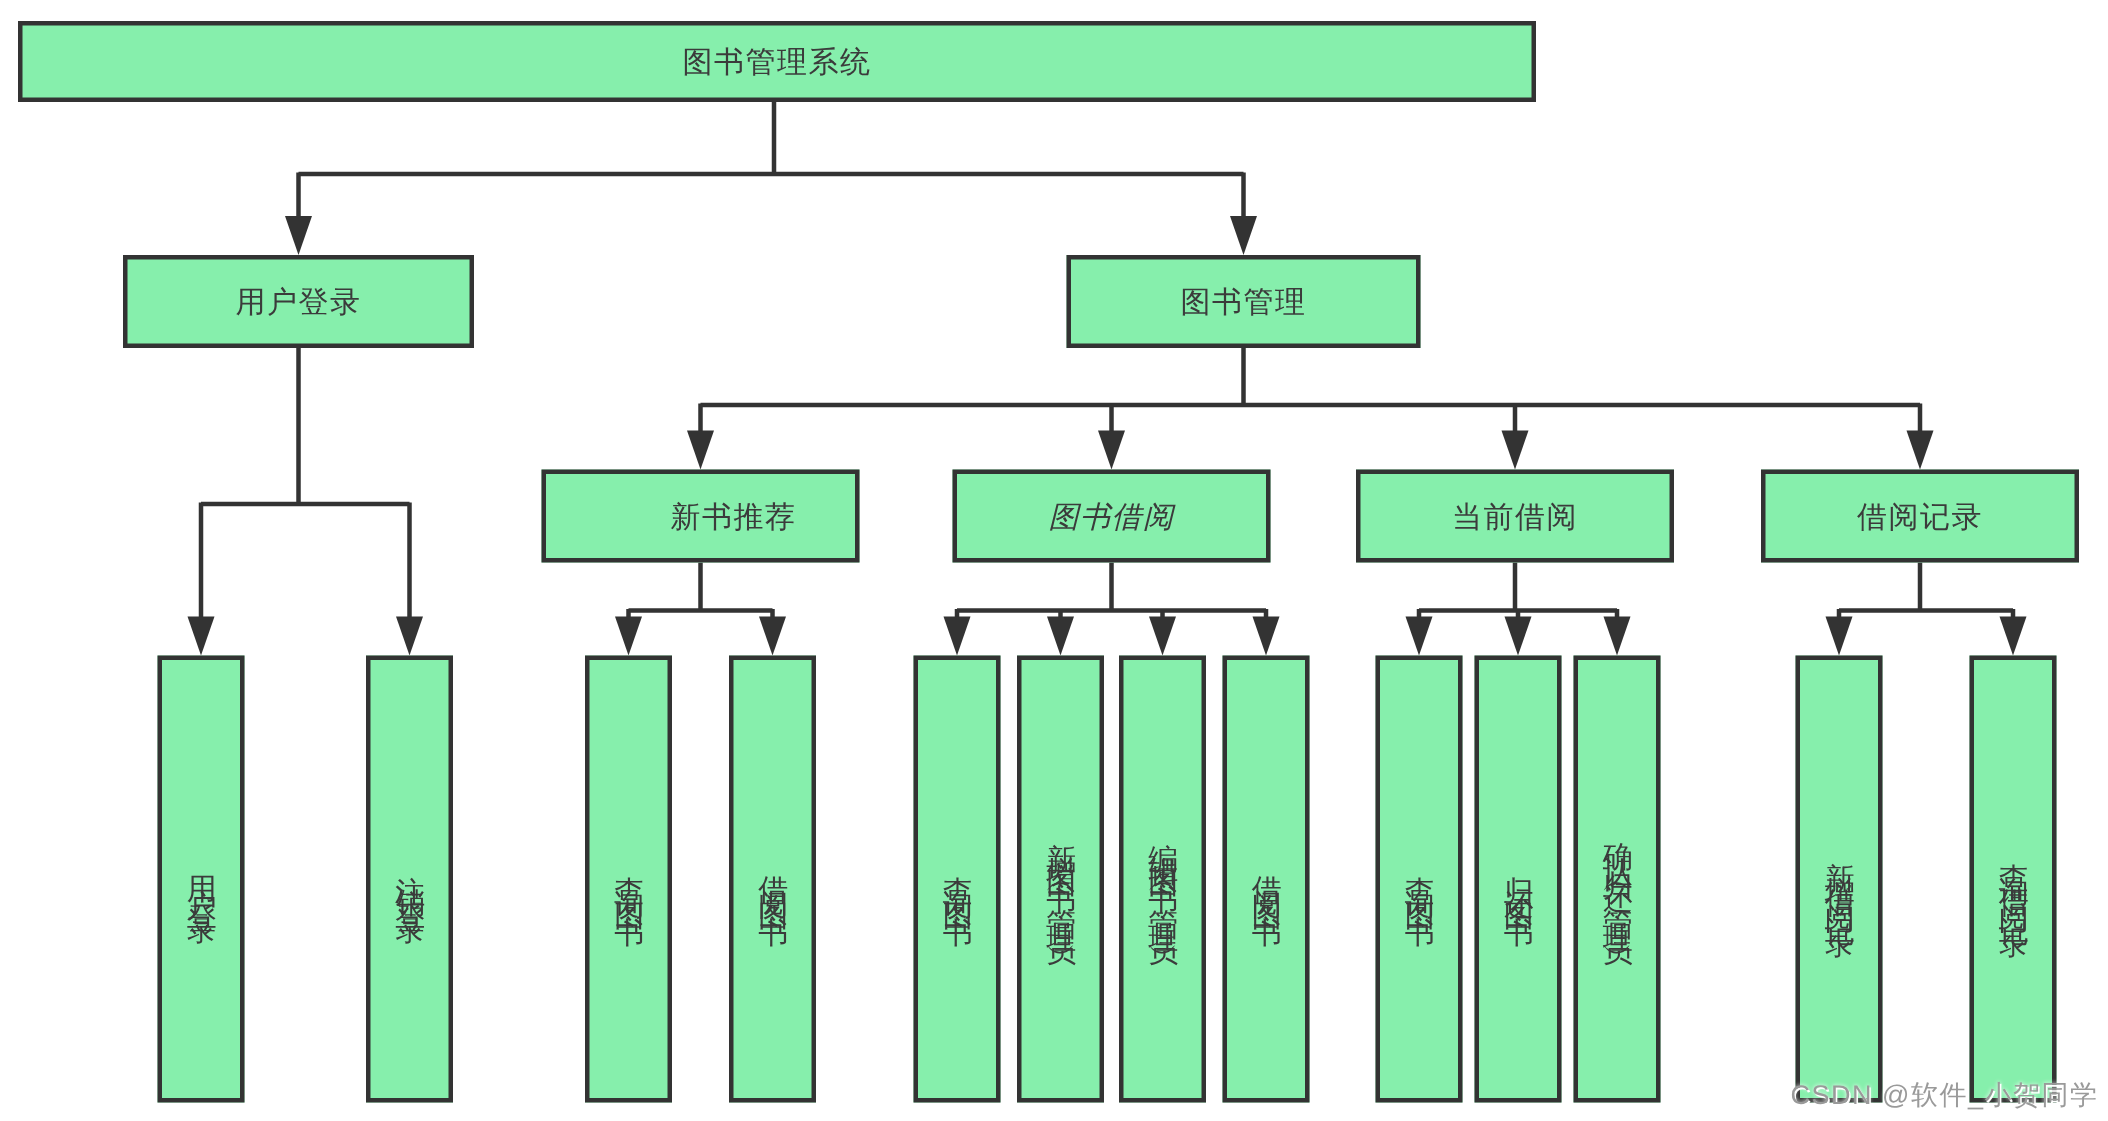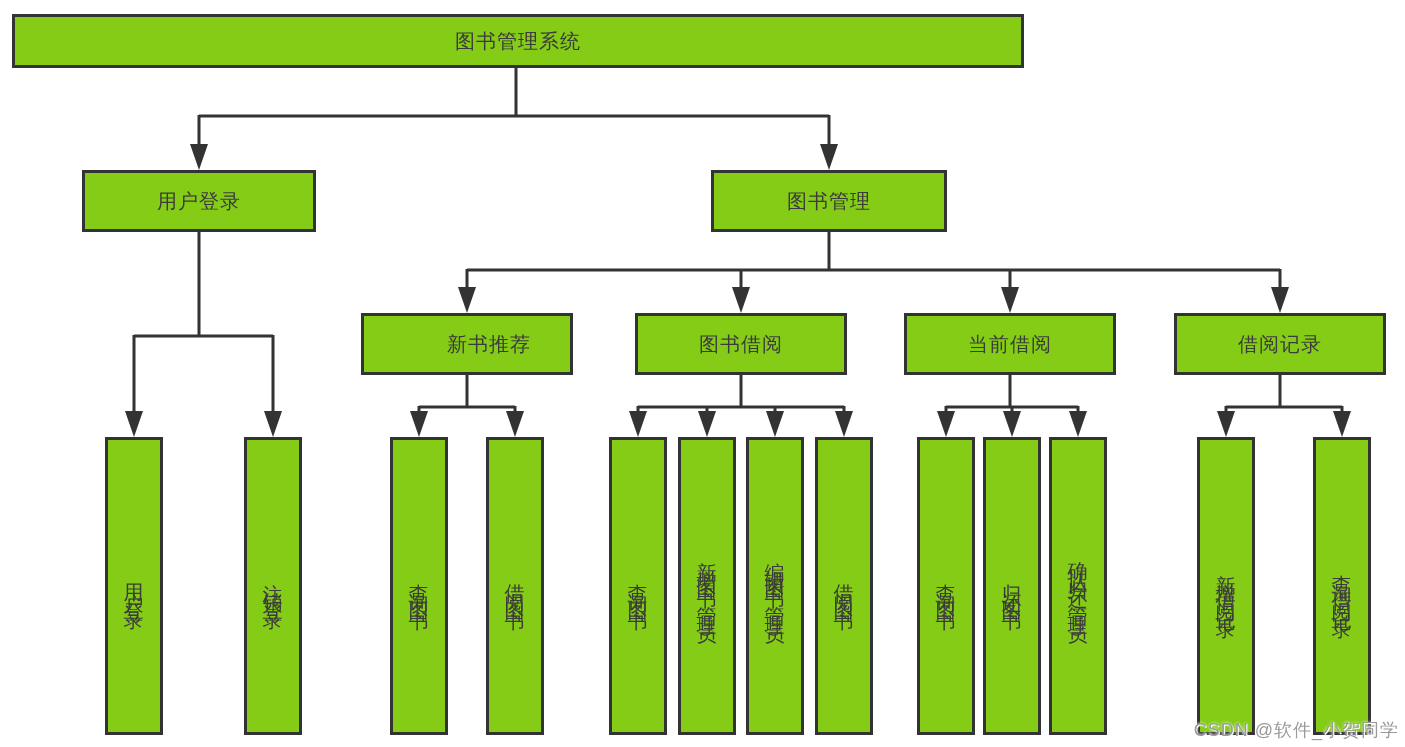--- a/index.html
+++ b/index.html
@@ -17,21 +17,21 @@
   }
   #wires {
     position: absolute;
     left: 0;
     top: 0;
     z-index: 0;
   }
   .box {
     position: absolute;
     box-sizing: border-box;
-    background: #84cc16;
+    background: #86efac;
     border: 3px solid #333333;
     color: #3b3b3b;
     display: flex;
     align-items: center;
     justify-content: center;
     font-size: 20px;
     letter-spacing: 1px;
     z-index: 1;
     text-align: center;
   }
@@ -110,21 +110,21 @@
       </g>
     </g>
   </svg>
 
   <div class="box" style="left:12px; top:14px; width:1012px; height:54px;">图书管理系统</div>
 
   <div class="box" style="left:82px; top:170px; width:234px; height:62px;">用户登录</div>
   <div class="box" style="left:711px; top:170px; width:236px; height:62px;">图书管理</div>
 
   <div class="box" style="left:361px; top:313px; width:212px; height:62px;padding-left:44px;">新书推荐</div>
-  <div class="box" style="left:635px; top:313px; width:212px; height:62px;">图书借阅</div>
+  <div class="box" style="left:635px; top:313px; width:212px; height:62px;font-style:italic;">图书借阅</div>
   <div class="box" style="left:904px; top:313px; width:212px; height:62px;text-align:center;">当前借阅</div>
   <div class="box" style="left:1174px; top:313px; width:212px; height:62px;">借阅记录</div>
 
   <div class="box vbox" style="left:105px; top:437px; width:58px; height:298px;">用户登录</div>
   <div class="box vbox" style="left:244px; top:437px; width:58px; height:298px;">注销登录</div>
 
   <div class="box vbox" style="left:390px; top:437px; width:58px; height:298px;">查询图书</div>
   <div class="box vbox" style="left:486px; top:437px; width:58px; height:298px;">借阅图书</div>
 
   <div class="box vbox" style="left:609px; top:437px; width:58px; height:298px;">查询图书</div>

